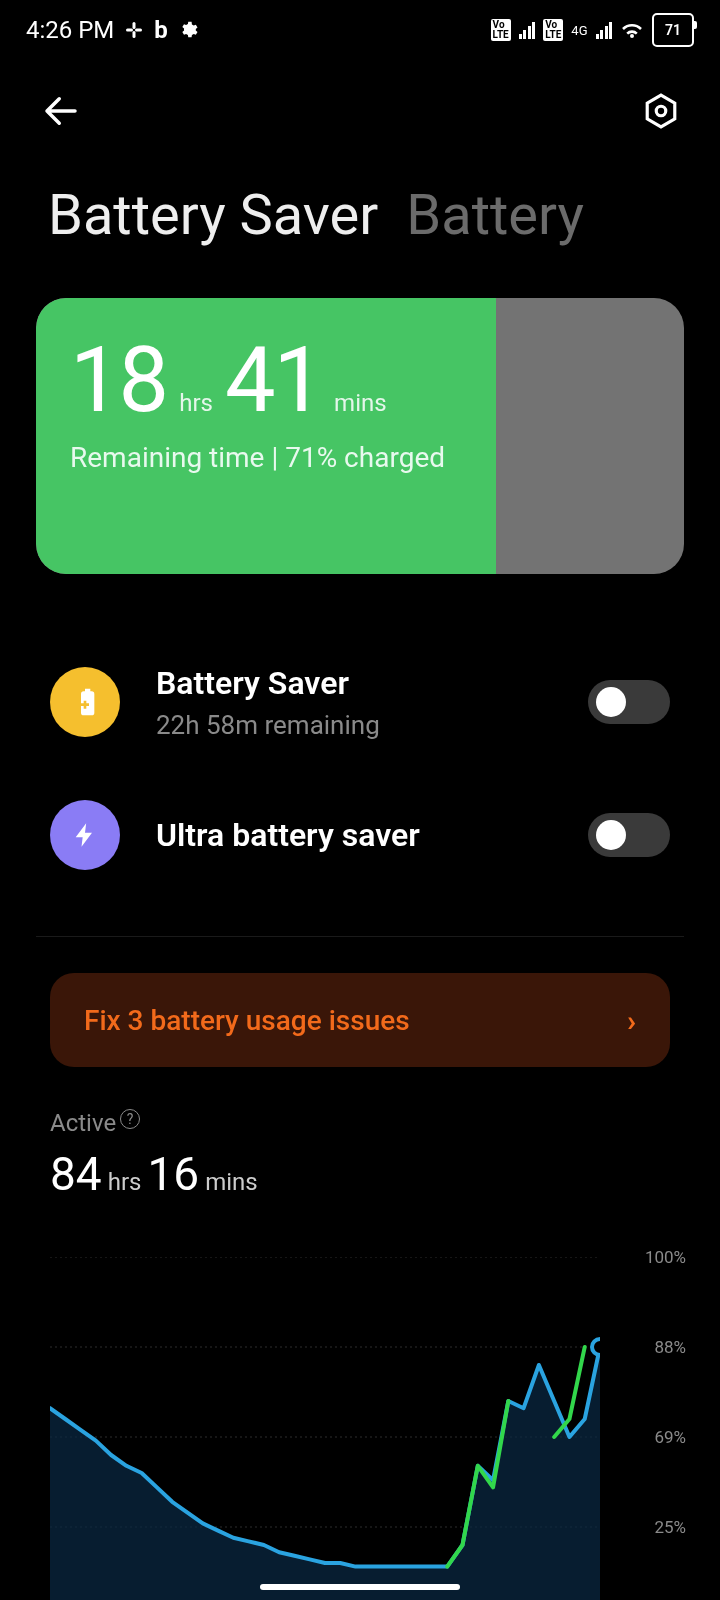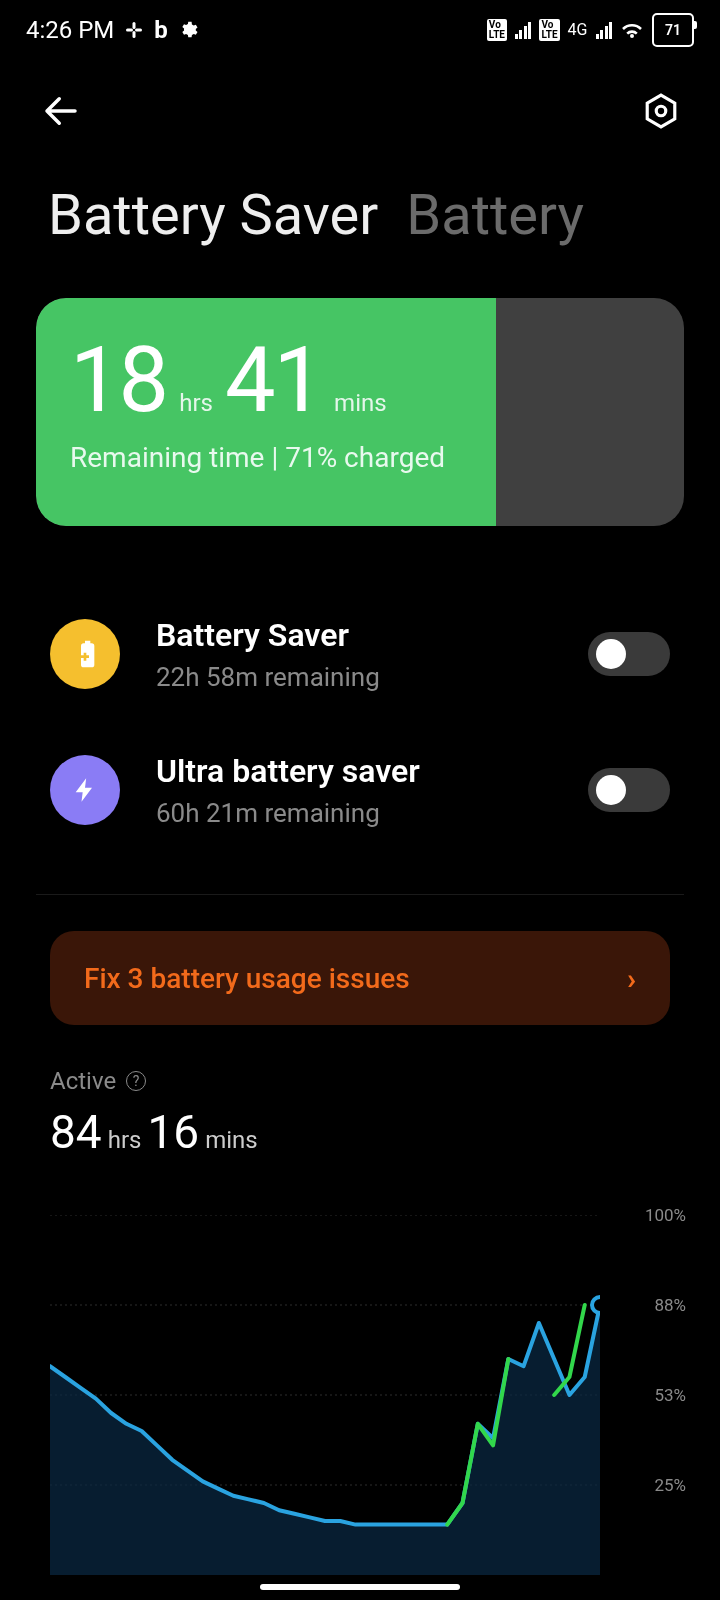--- a/index.html
+++ b/index.html
@@ -5,34 +5,34 @@
     * { margin:0; padding:0; box-sizing:border-box; font-family: -apple-system, Roboto, "Segoe UI", sans-serif; }
     html,body { width:720px; height:1600px; background:#000; color:#fff; overflow:hidden; }
     
     .status-bar { height:60px; display:flex; align-items:center; justify-content:space-between; padding:0 26px; font-size:24px; }
     .status-left { display:flex; align-items:center; gap:10px; }
     .status-right { display:flex; align-items:center; gap:8px; }
     .sb-ico { display:inline-flex; align-items:center; justify-content:center; }
     .volte { font-size:10px; font-weight:700; background:#fff; color:#000; border-radius:2px; padding:1px 2px; line-height:1; }
     .bars { display:inline-flex; align-items:flex-end; gap:1.5px; height:18px; }
     .bars span { width:3px; background:#fff; }
-    .g4 { font-size:16px; line-height:1; }
+    .g4 { font-size:13px; line-height:1; }
     .wifi svg { display:block; }
     .batt-ind { border:2px solid #fff; border-radius:5px; width:42px; height:34px; position:relative; display:flex; align-items:center; justify-content:center; font-size:14px; font-weight:600; }
     .batt-ind::after { content:""; position:absolute; right:-5px; top:6px; width:3px; height:8px; background:#fff; border-radius:0 2px 2px 0; }
     
     .header { display:flex; align-items:center; justify-content:space-between; padding:20px 40px 0 40px; margin-top:10px; }
     .back svg, .settings-hex svg { display:block; }
     
     .tabs { display:flex; align-items:baseline; gap:28px; padding:50px 48px 0; }
     .tab-active { font-size:56px; font-weight:400; color:#eee; }
     .tab-inactive { font-size:56px; font-weight:400; color:#6b6b6b; }
     
     .card-wrap { padding:50px 36px 0; }
-    .card { height:228px; border-radius:30px; position:relative; overflow:hidden; background:#404040; }
+    .card { height:276px; border-radius:30px; position:relative; overflow:hidden; background:#737373; }
     .card-fill { position:absolute; left:0; top:0; bottom:0; background:#46c564; border-radius:30px 0 0 30px; }
     .card-content { position:relative; padding:30px 34px; }
     .big-row { display:flex; align-items:baseline; gap:6px; }
     .big-num { font-size:90px; font-weight:400; color:#fff; letter-spacing:-2px; }
     .big-unit { font-size:24px; color:#e4f6ea; font-weight:400; margin:0 6px; }
     .card-sub { font-size:28px; color:#e8f9ee; margin-top:8px; }
     
     .opts { padding:60px 50px 0; }
     .opt-row { display:flex; align-items:center; gap:36px; padding:30px 0; }
     .opt-icon { width:70px; height:70px; border-radius:50%; display:flex; align-items:center; justify-content:center; flex-shrink:0; }
@@ -45,21 +45,21 @@
     .toggle { width:82px; height:44px; background:#3a3a3a; border-radius:22px; position:relative; flex-shrink:0; }
     .toggle .knob { width:30px; height:30px; background:#fff; border-radius:50%; position:absolute; top:7px; left:8px; }
     .divider { height:1px; background:#1a1a1a; margin:36px 36px 0; }
     
     .fix-wrap { padding:36px 50px 0; }
     .fix-bar { background:#3a1608; border-radius:24px; height:94px; display:flex; align-items:center; justify-content:space-between; padding:0 34px; }
     .fix-text { color:#f26a1b; font-size:28px; font-weight:500; }
     .fix-chev { color:#f26a1b; font-size:30px; font-weight:700; }
     
     .active-wrap { padding:42px 50px 0; }
-    .active-label { color:#8a8a8a; font-size:24px; display:flex; align-items:center; gap:10px; }
+    .active-label { color:#8a8a8a; font-size:24px; display:flex; gap:4px; }
     .q-icon { width:20px; height:20px; border:1.5px solid #8a8a8a; border-radius:50%; display:inline-flex; align-items:center; justify-content:center; font-size:14px; }
     .active-row { display:flex; align-items:baseline; gap:6px; margin-top:10px; }
     .active-num { font-size:46px; font-weight:400; }
     .active-unit { font-size:24px; color:#ccc; }
     
     .chart-wrap { margin:56px 34px 0 50px; position:relative; height:360px; }
     .chart-svg { position:absolute; left:0; top:0; width:550px; height:100%; }
     .grid-line { stroke:#2c2c2c; stroke-width:1; stroke-dasharray:2 3; }
     .y-labels { position:absolute; right:0; top:0; height:100%; width:80px; }
     .y-lab { position:absolute; right:0; color:#8a8a8a; font-size:17px; transform:translateY(-50%); }
@@ -166,21 +166,20 @@
       </div>
   </div>
   <div class="opt-row">
     <div class="opt-icon ico-purple">
       <svg width="28" height="28" viewBox="0 0 24 24">
           <path fill="#fff" d="M13 2L4 14h6l-1 8 9-12h-6z"></path>
         </svg>
     </div>
     <div class="opt-text">
       <div class="opt-title">Ultra battery saver</div>
-      <div class="opt-sub">60h 21m remaining</div>
     </div>
     <div class="toggle">
         <div class="knob"></div>
       </div>
   </div>
 </div>
 
 <div class="divider"></div>
 
 <div class="fix-wrap">
@@ -210,18 +209,18 @@
       <line x1="0" x2="550" y1="180" y2="180" class="grid-line"></line>
       <line x1="0" x2="550" y1="270" y2="270" class="grid-line"></line>
       <path d="M0,360 L0,151.20000000000002 L15.277777777777777,161.99999999999997 L30.555555555555554,172.79999999999998 L45.83333333333333,183.6 L61.11111111111111,198 L76.38888888888889,208.8 L91.66666666666666,216 L106.94444444444444,230.4 L122.22222222222221,244.8 L137.5,255.60000000000002 L152.77777777777777,266.4 L168.05555555555557,273.6 L183.33333333333331,280.8 L198.61111111111111,284.4 L213.88888888888889,288 L229.16666666666669,295.2 L244.44444444444443,298.8 L259.72222222222223,302.4 L275,306 L290.27777777777777,306 L305.55555555555554,309.6 L320.83333333333337,309.6 L336.11111111111114,309.6 L351.38888888888886,309.6 L366.66666666666663,309.6 L381.94444444444446,309.6 L397.22222222222223,309.6 L412.5,288 L427.77777777777777,208.8 L443.05555555555554,223.2 L458.33333333333337,144 L473.61111111111114,151.20000000000002 L488.88888888888886,108.00000000000003 L504.16666666666663,144 L519.4444444444445,180 L534.7222222222222,161.99999999999997 L550,90 L550,360 Z" fill="#0a2a44" opacity="0.7"></path>
       <path d="M0,151.20000000000002 L15.277777777777777,161.99999999999997 L30.555555555555554,172.79999999999998 L45.83333333333333,183.6 L61.11111111111111,198 L76.38888888888889,208.8 L91.66666666666666,216 L106.94444444444444,230.4 L122.22222222222221,244.8 L137.5,255.60000000000002 L152.77777777777777,266.4 L168.05555555555557,273.6 L183.33333333333331,280.8 L198.61111111111111,284.4 L213.88888888888889,288 L229.16666666666669,295.2 L244.44444444444443,298.8 L259.72222222222223,302.4 L275,306 L290.27777777777777,306 L305.55555555555554,309.6 L320.83333333333337,309.6 L336.11111111111114,309.6 L351.38888888888886,309.6 L366.66666666666663,309.6 L381.94444444444446,309.6 L397.22222222222223,309.6 L412.5,288 L427.77777777777777,208.8 L443.05555555555554,223.2 L458.33333333333337,144 L473.61111111111114,151.20000000000002 L488.88888888888886,108.00000000000003 L504.16666666666663,144 L519.4444444444445,180 L534.7222222222222,161.99999999999997 L550,90 " fill="none" stroke="#2aa3e0" stroke-width="4" stroke-linecap="round" stroke-linejoin="round"></path>
       <path d="M397.22222222222223,309.6 L412.5,288 L427.77777777777777,208.8 L443.05555555555554,230.4 L458.33333333333337,144 M504.16666666666663,180 L519.4444444444445,161.99999999999997 L534.7222222222222,90 " fill="none" stroke="#32d74b" stroke-width="4" stroke-linecap="round" stroke-linejoin="round"></path>
       <circle cx="550" cy="90" r="8" fill="#000" stroke="#2aa3e0" stroke-width="4"></circle>
     </svg>
   <div class="y-labels" id="y-labels">
       <div class="y-lab" style="top: 0%;">100%</div>
       <div class="y-lab" style="top: 25%;">88%</div>
-      <div class="y-lab" style="top: 50%;">53%</div>
+      <div class="y-lab" style="top: 50%;">69%</div>
       <div class="y-lab" style="top: 75%;">25%</div>
     </div>
 </div>
 
 <div class="home-ind"></div>
 
 </body></html>

